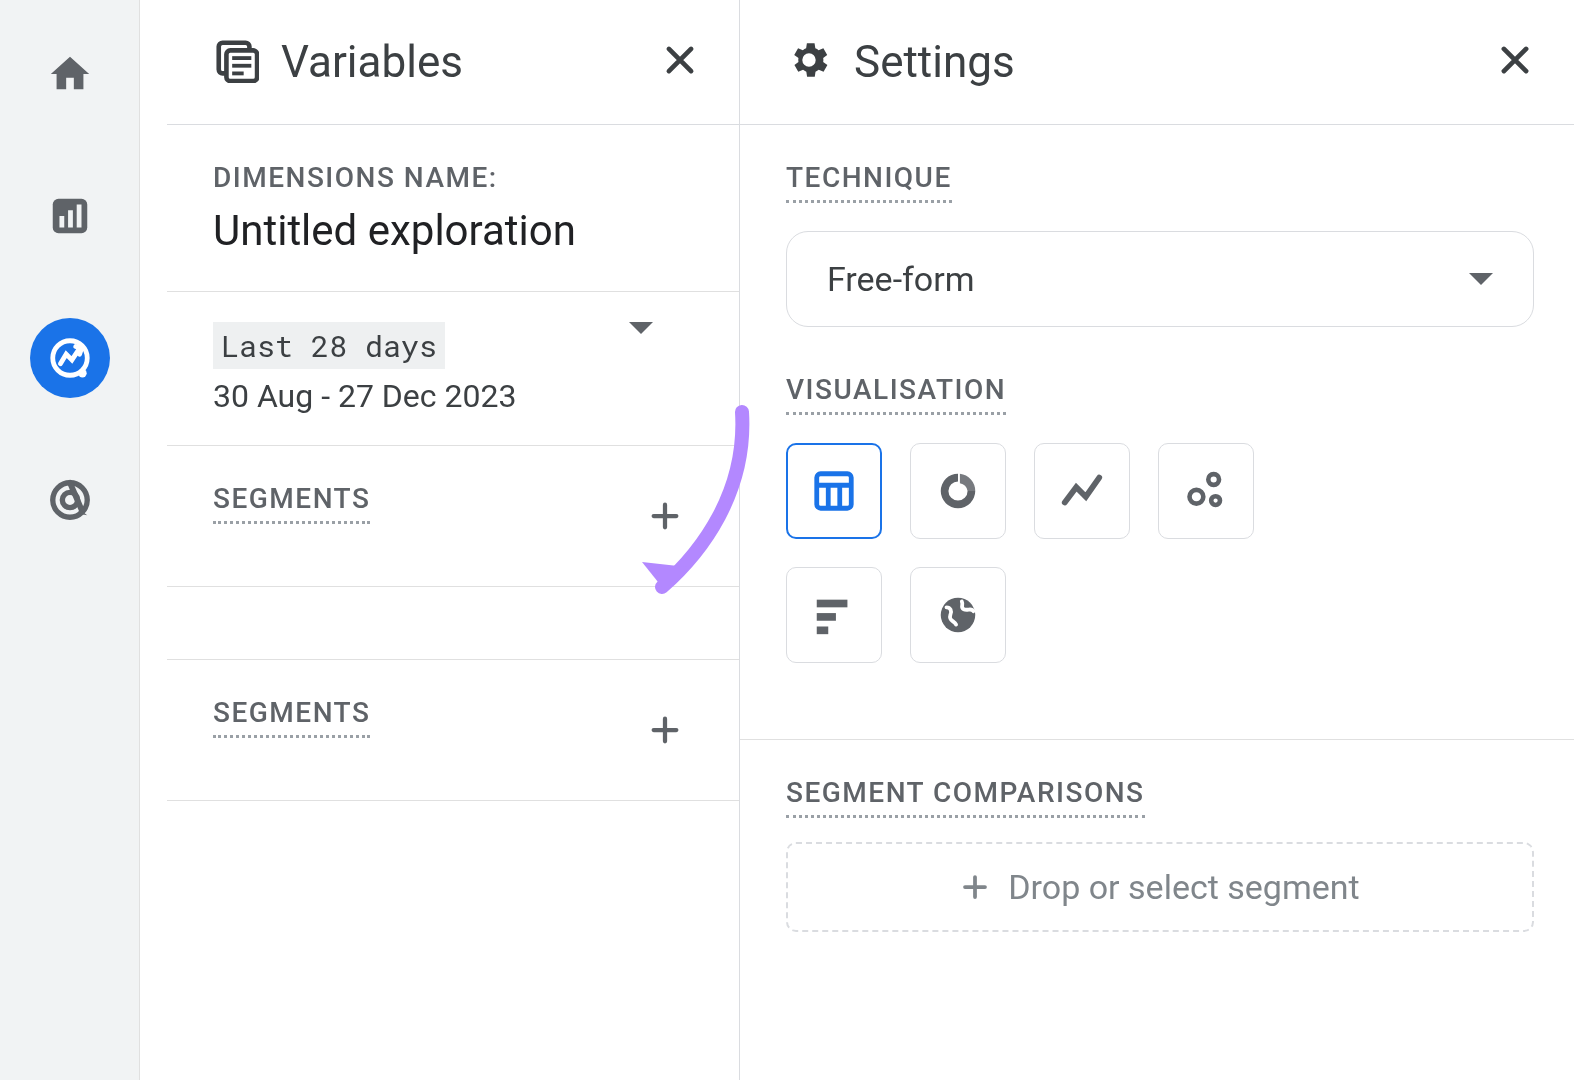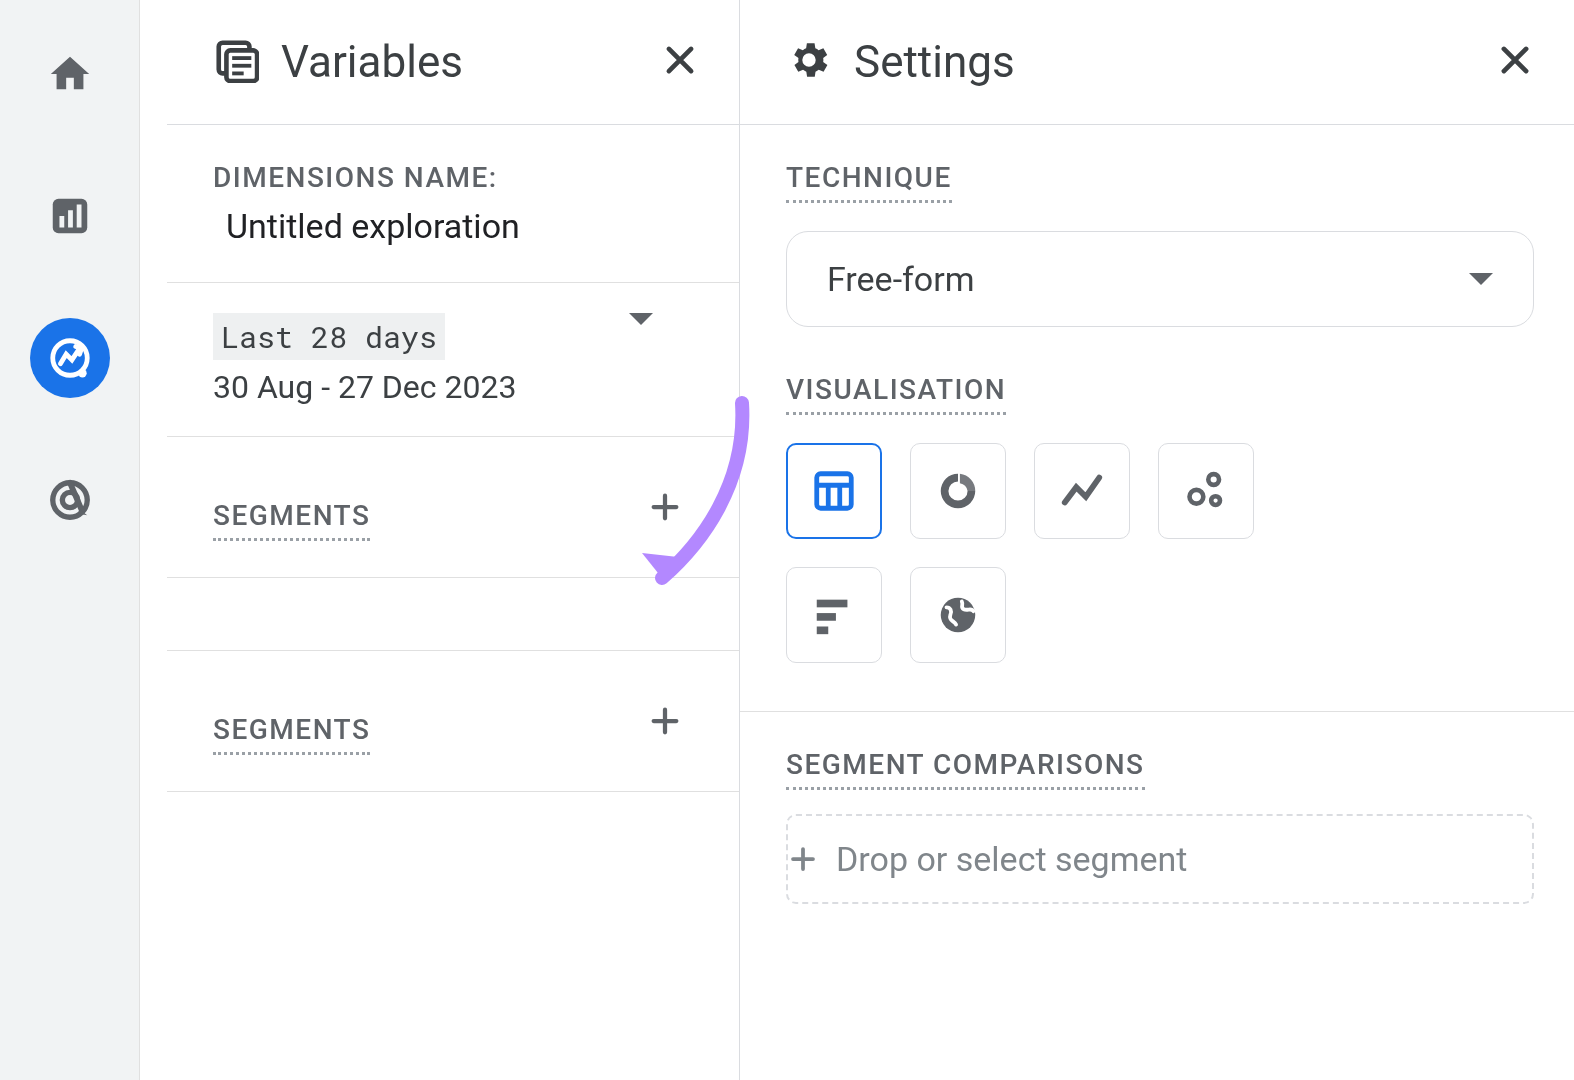--- a/index.html
+++ b/index.html
@@ -20,46 +20,46 @@
   .settings   { flex: 1; }
 
   .panel-header { display: flex; align-items: center; gap: 22px; padding: 36px 40px 36px 46px; border-bottom: 1px solid #dadce0; }
   .panel-header .title { font-size: 44px; color: #3c4043; flex: 1; font-weight: 400; }
   .panel-header .icon { color: #3c4043; }
   .close-btn { cursor: pointer; }
 
   .section { padding: 36px 40px 36px 46px; border-bottom: 1px solid #e0e0e0; position: relative; }
   .section-label { font-size: 28px; font-weight: 500; letter-spacing: 1.5px; color: #5f6368; display: inline-block; }
   .section-label.dotted { border-bottom: 3px dotted #9aa0a6; padding-bottom: 6px; }
-  .section-text  { font-size: 34px; color: #202124; margin-top: 12px; margin-left: 13px; }
+  .section-text  { font-size: 42px; color: #202124; margin-top: 12px; }
 
   .date-badge { background: #eef0f1; font-family: 'Roboto Mono', monospace; font-size: 30px; color: #3c4043; padding: 4px 8px; display: inline-block; }
   .date-range { font-size: 32px; color: #3c4043; margin-top: 8px; }
   .date-section { display: flex; align-items: flex-start; justify-content: space-between; padding: 30px 46px; border-bottom: 1px solid #e0e0e0; }
   .dropdown-caret { width: 0; height: 0; border-left: 12px solid transparent; border-right: 12px solid transparent; border-top: 12px solid #5f6368; margin-right: 40px; }
 
-  .row-with-plus { display: flex; align-items: flex-end; justify-content: space-between; }
+  .row-with-plus { display: flex; align-items: flex-start; justify-content: space-between; }
   .plus-btn { width: 68px; height: 68px; border-radius: 50%; display: flex; align-items: center; justify-content: center; cursor: pointer; font-size: 40px; color: #5f6368; }
   .plus-btn.highlight { background: #f1f3f4; }
   .underline-purple { border-bottom: 5px solid #b388ff; padding-bottom: 2px; }
 
   
   .select { margin-top: 28px; border: 1px solid #dadce0; border-radius: 22px; height: 96px; display: flex; align-items: center; padding: 0 40px; justify-content: space-between; cursor: pointer; }
   .select-text { font-size: 34px; color: #3c4043; }
   .select .dropdown-caret { margin-right: 0; }
 
   .viz-grid { margin-top: 28px; display: grid; grid-template-columns: repeat(4, 96px); gap: 28px; }
   .viz-item { width: 96px; height: 96px; border: 1px solid #dadce0; border-radius: 10px; display: flex; align-items: center; justify-content: center; cursor: pointer; }
   .viz-item.selected { border: 2px solid #1a73e8; }
   .viz-item svg { width: 46px; height: 46px; }
 
   .settings .section { border-bottom: none; }
-  .settings .section.sep { border-bottom: 1px solid #e0e0e0; padding-bottom: 48px; }
-
-  .drop-zone { margin-top: 24px; border: 2px dashed #dadce0; border-radius: 10px; height: 90px; display: flex; align-items: center; gap: 18px; color: #80868b; font-size: 34px; cursor: pointer; }
+  .settings .section.sep { border-bottom: 1px solid #e0e0e0; padding-bottom: 76px; }
+
+  .drop-zone { margin-top: 24px; border: 2px dashed #dadce0; border-radius: 10px; height: 90px; display: flex; align-items: center; justify-content: center; gap: 18px; color: #80868b; font-size: 34px; cursor: pointer; }
 
   
   .arrow-anno { position: absolute; pointer-events: none; }
 </style>
 </head>
 <body>
 
 <div class="app">
 
   <div class="nav-rail">

